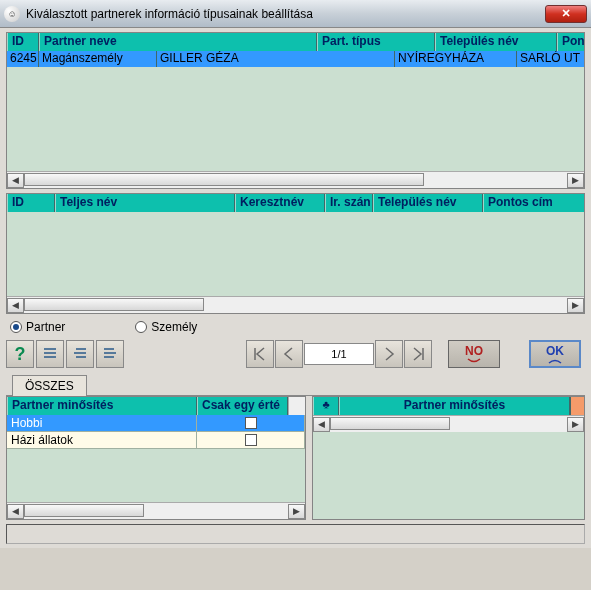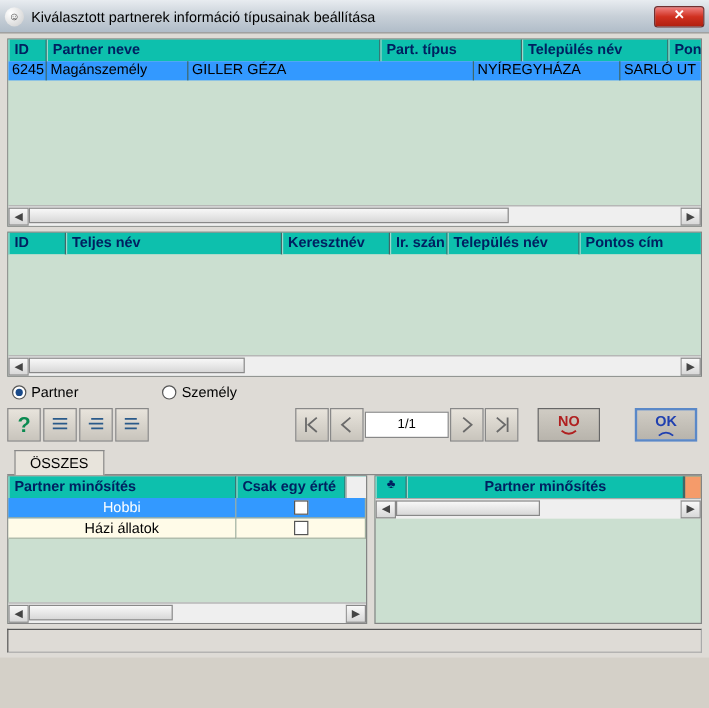--- a/index.html
+++ b/index.html
@@ -212,21 +212,21 @@
   .panel-body { height: 87px; }
   .prow {
     display: flex; height: 17px;
     background: #fffbe8;
     font-size: 12px;
   }
   .prow .pcell {
     border-right: 1px solid #a0b0a0;
     border-bottom: 1px solid #a0b0a0;
     padding: 1px 4px;
-    overflow: hidden; white-space: nowrap; text-align: center;
+    overflow: hidden; white-space: nowrap;
   }
   .prow.sel { background: #3399ff; color:#fff; }
   .chk {
     width:12px; height:12px; border:1px solid #555; background:#fff; margin: 1px auto;
   }
   .club { text-align:center; font-size:11px; }
   .end-col { width:14px; background:#f59b6a; border-left:1px solid #406868;}
 
   .vscroll-spacer { width: 17px; background:#efefef; border-left:1px solid #aaa;}
   

